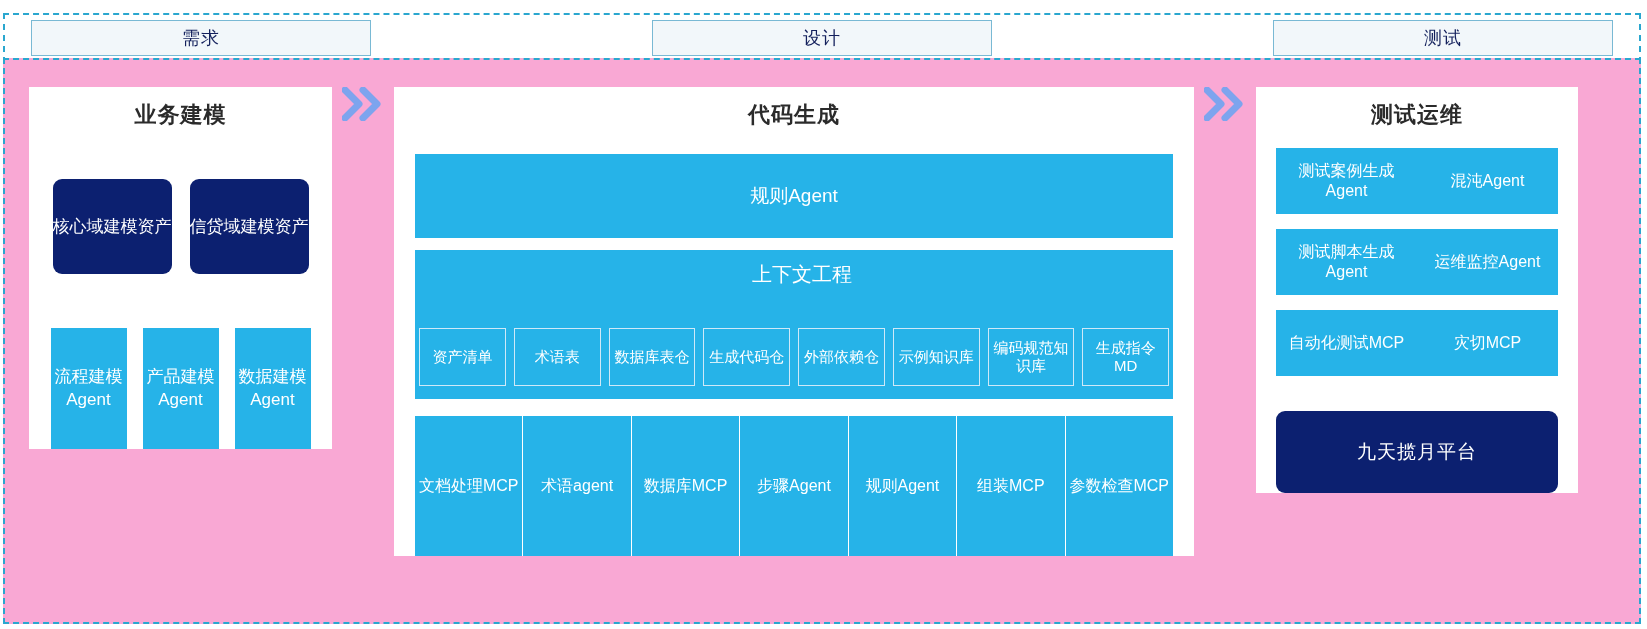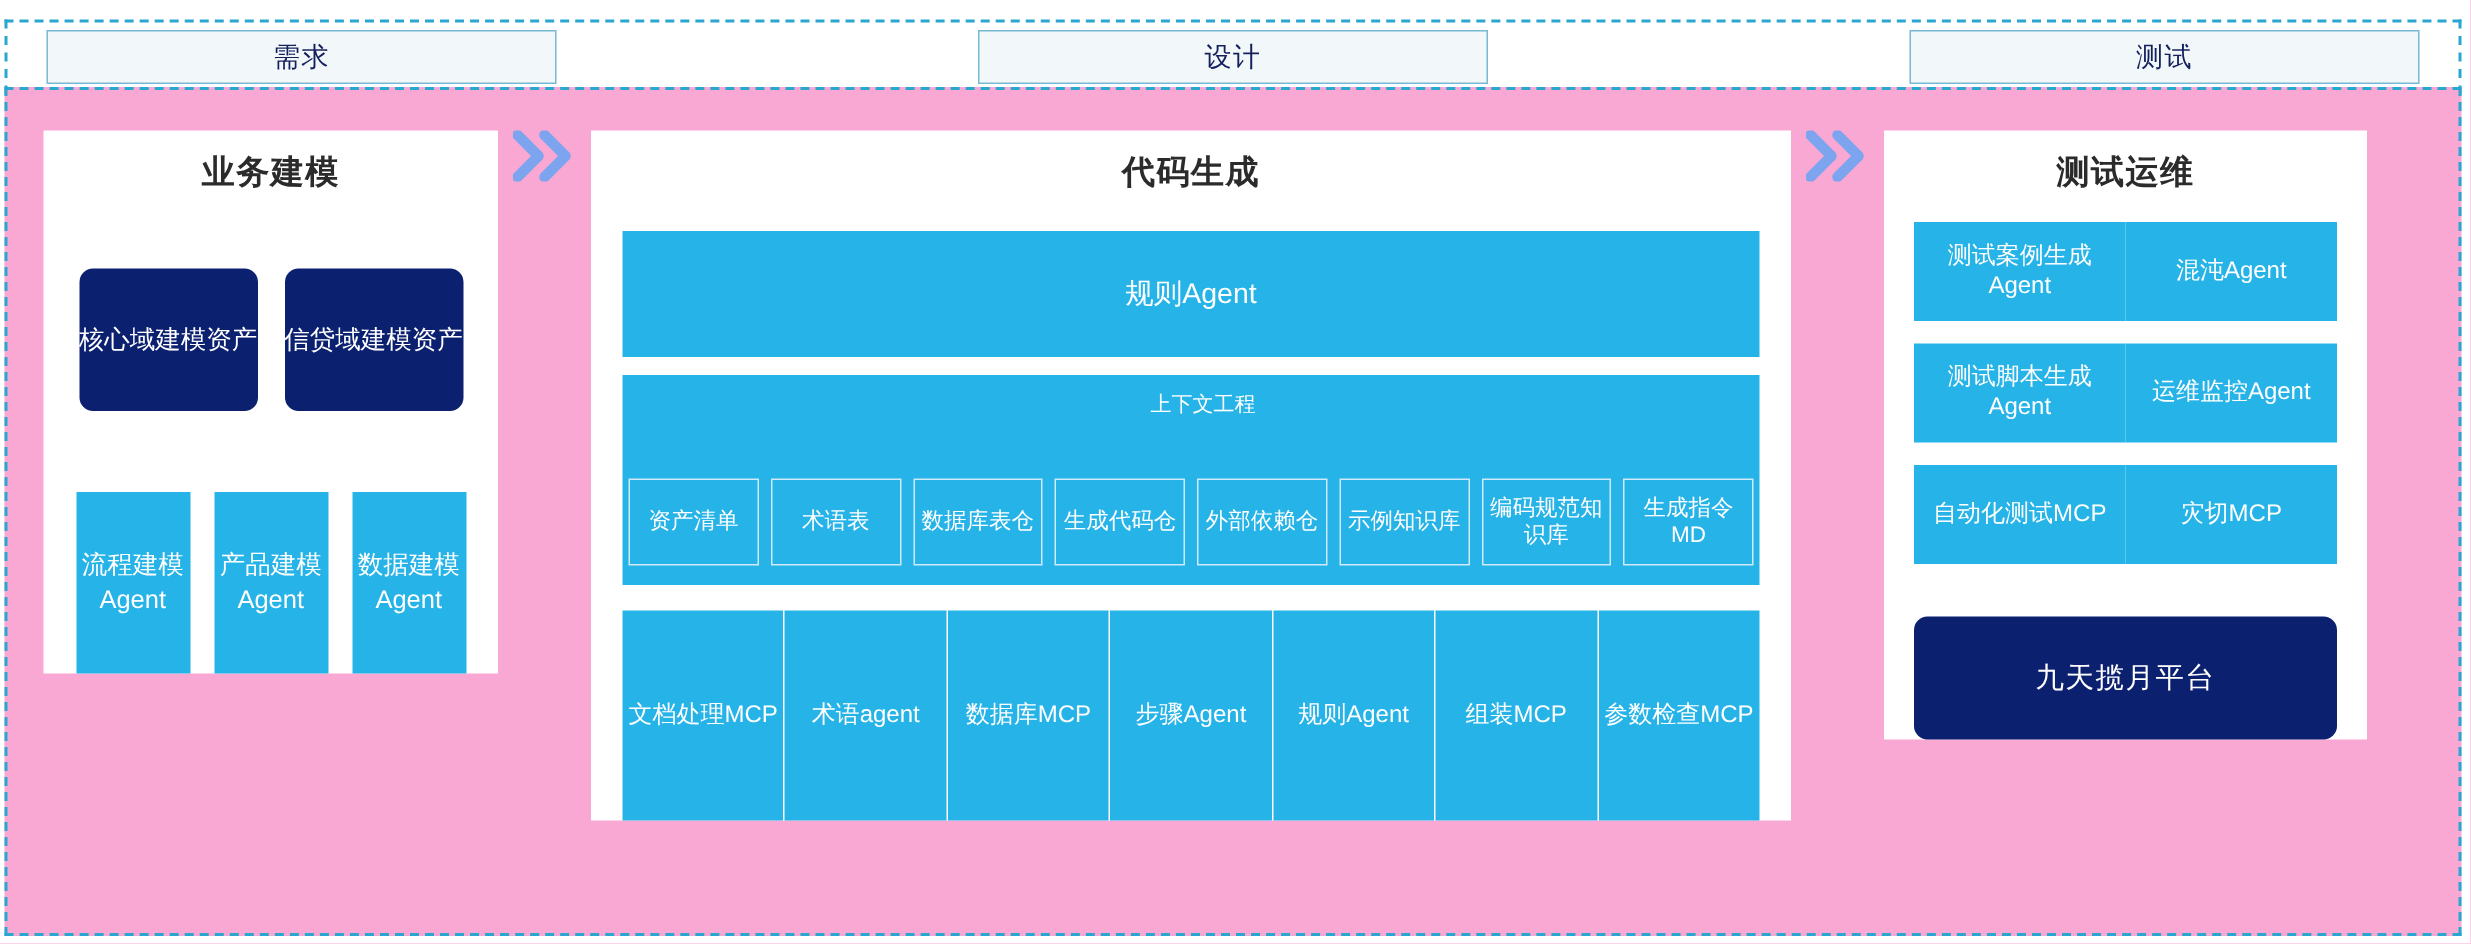--- a/index.html
+++ b/index.html
@@ -108,21 +108,21 @@
     color:#ffffff;
     font-size:19px;
     display:flex;align-items:center;justify-content:center;
   }
   .context-block{
     margin:12px 21px 0 21px;
     background:#26b3e8;
     padding:11px 0 13px 0;
   }
   .context-title{
-    text-align:center;color:#ffffff;font-size:14px;
+    text-align:center;color:#ffffff;font-size:20px;
     margin-bottom:12px;
     padding-left:16px;
   }
   .context-items{
     display:flex;justify-content:space-between;
     padding:0 4px;
     gap:8px;
     margin-top:40px;
   }
   .ctx-item{

